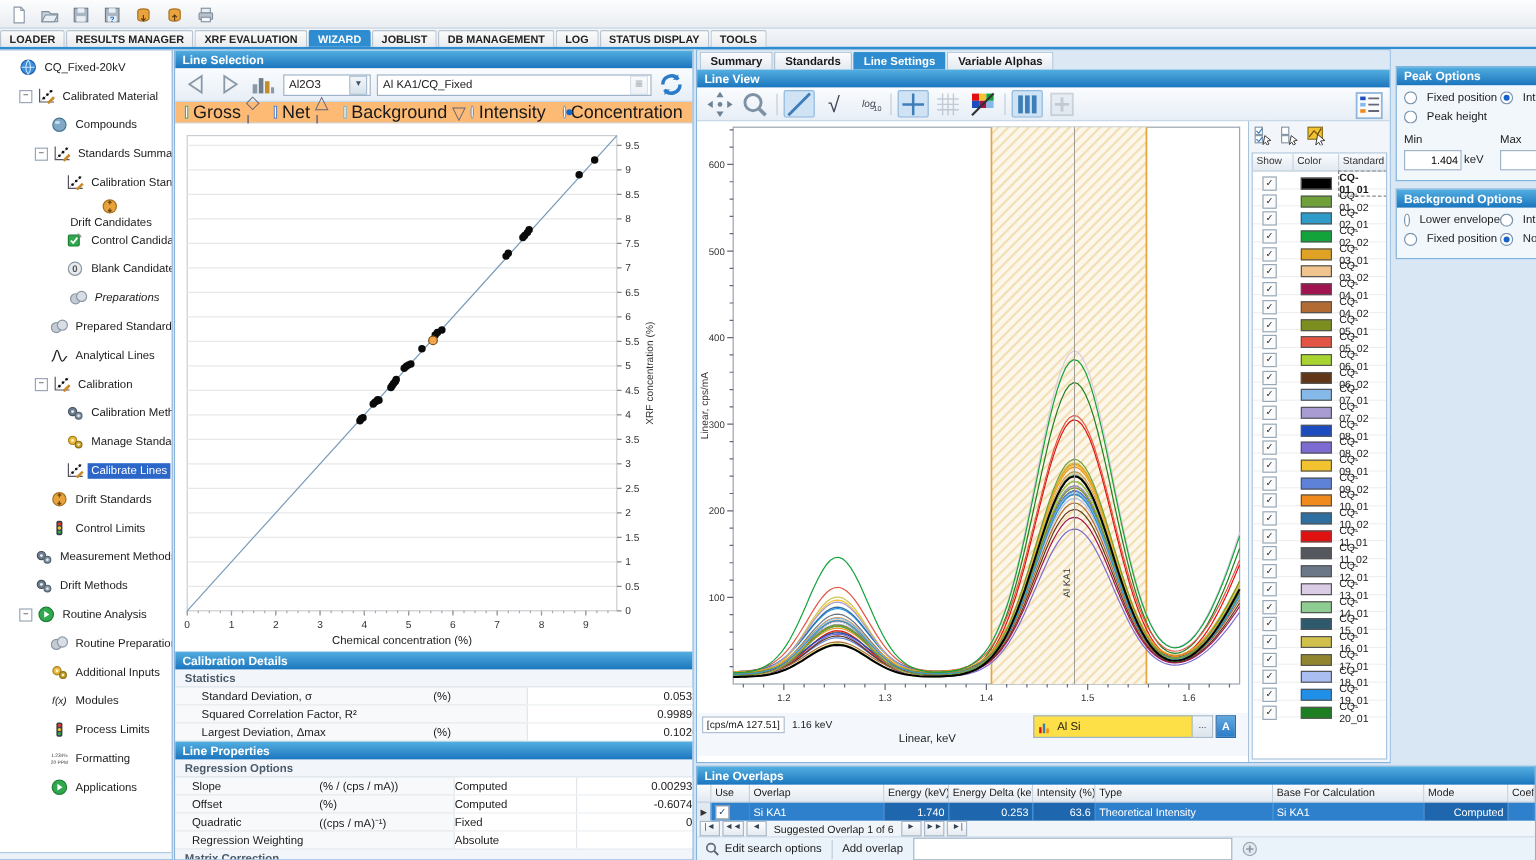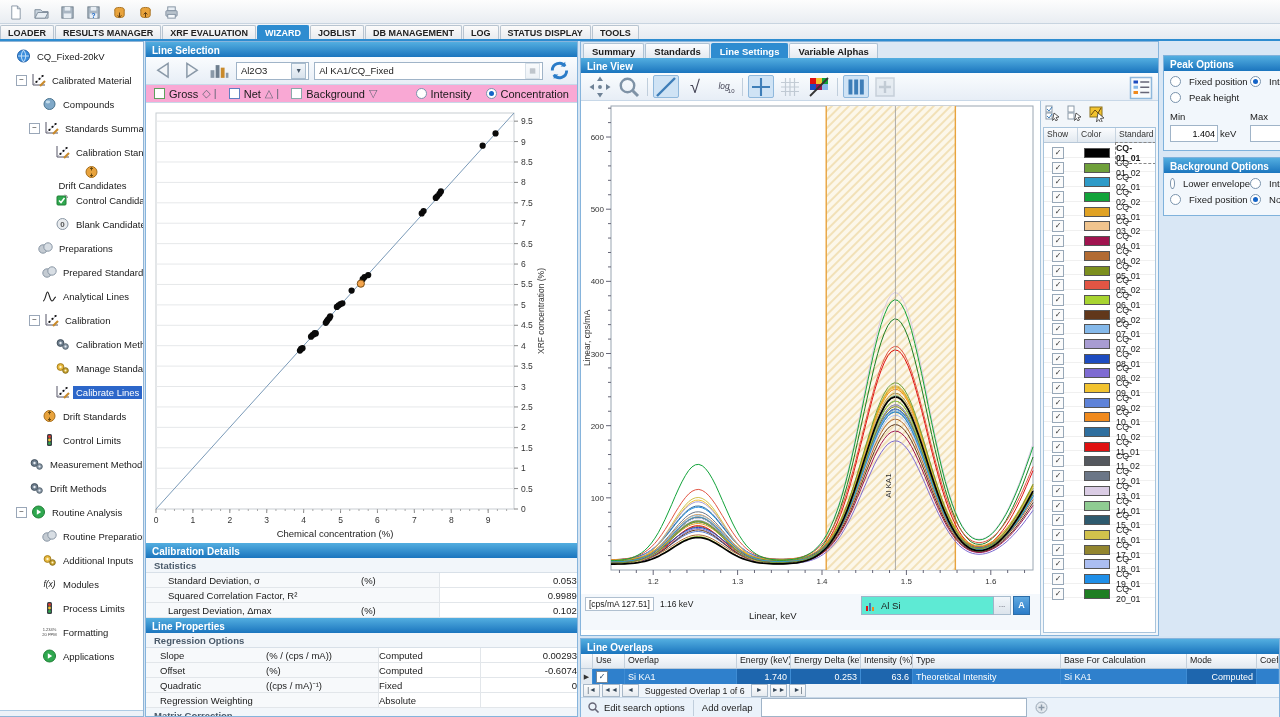--- a/index.html
+++ b/index.html
@@ -26,21 +26,21 @@
   .ticon{width:16px;height:15px;margin-right:3px;flex:none;display:inline-flex;align-items:center;justify-content:center;}
   .ticon svg{width:15px;height:14px;}
   .leftstrip{height:5px;background:#EDF2F8;border-top:1px solid #AECBE4;}
   
   .midpanel{width:431px;border:1px solid #86B4DC;background:#EAF2FA;display:flex;flex-direction:column;margin-left:1px;overflow:hidden;}
   .hdr{height:14px;background:linear-gradient(#53AEE0,#1B75BE);color:#fff;font-weight:bold;font-size:10px;padding:1px 6px 0 6px;flex:none;display:flex;align-items:center;}
   .navrow{height:27px;background:linear-gradient(#FAFCFE,#E7EEF6);display:flex;align-items:center;gap:5px;padding:0 6px;flex:none;border-bottom:1px solid #C8D8E8;}
   .navbtn{width:26px;height:20px;display:flex;align-items:center;justify-content:center;}
   .combo{background:#fff;border:1px solid #A0B4C8;height:16px;display:flex;align-items:center;font-size:9.5px;padding:0 2px 0 4px;}
   .combo .arrow{width:13px;height:14px;background:linear-gradient(#F2F6FA,#D8E2EC);border:1px solid #A8BCCE;margin-left:4px;font-size:7px;text-align:center;line-height:13px;color:#456;}
-  .legendrow{height:17px;background:#f9a8d4;border-bottom:1px solid #C8D8E8;display:flex;align-items:center;gap:4px;padding:0 8px;font-size:11px;flex:none;}
+  .legendrow{height:17px;background:#fdba74;border-bottom:1px solid #C8D8E8;display:flex;align-items:center;gap:4px;padding:0 8px;font-size:15px;flex:none;}
   .cbox{width:9px;height:9px;border:1px solid #8aa;background:#fff;display:inline-block;}
   .radio{width:9px;height:9px;border:1px solid #7A93AC;border-radius:50%;background:#fff;display:inline-block;position:relative;}
   .radio.sel::after{content:"";position:absolute;left:2px;top:2px;width:5px;height:5px;border-radius:50%;background:#1464C8;}
   .plotwrap{height:440px;background:#fff;flex:none;}
   .grouphdr{font-weight:bold;color:#4A5A6A;font-size:9.5px;padding:2px 0 1px 8px;background:#F2F6FA;border-bottom:1px solid #D8E0E8;}
   .srow{display:grid;grid-template-columns:215px 78px 150px 1fr;height:14px;align-items:center;border-bottom:1px solid #E2E6EA;background:#F7F9FB;font-size:9.5px;}
   .srow .lab{padding-left:22px;}
   .srow .val{text-align:right;padding-right:6px;background:#fff;height:100%;display:flex;align-items:center;justify-content:flex-end;border-left:1px solid #E2E6EA;border-right:1px solid #E2E6EA;}
   .rrow{display:grid;grid-template-columns:120px 112px 102px 1fr;height:14px;align-items:center;border-bottom:1px solid #E2E6EA;background:#F7F9FB;font-size:9.5px;}
   .rrow .lab{padding-left:14px;}
@@ -58,21 +58,21 @@
   .lvbtn.on{background:#CFE3F5;border-color:#8FB8DC;}
   .lvbtn.dis{opacity:.45;}
   .lvsep{width:1px;height:18px;background:#C0CEDC;margin:0 2px;}
   .chartzone{flex:1;display:flex;min-height:0;}
   .chartcol{width:459px;display:flex;flex-direction:column;background:#fff;border-right:1px solid #A8C4DC;}
   .chartfoot{height:34px;background:#F4F8FC;display:flex;align-items:flex-start;padding:1px 4px;position:relative;flex:none;}
   .statbox{border:1px solid #B0C0D0;background:#fff;font-size:8.5px;padding:1px 3px;margin-top:2px;}
   .kevtxt{font-size:8.5px;margin:4px 0 0 6px;}
   .xlab{position:absolute;left:168px;top:16px;font-size:9.5px;color:#222;}
   .elsel{position:absolute;right:10px;top:2px;display:flex;align-items:center;}
-  .elsel .box{width:128px;height:17px;background:#5eead4;border:1px solid #A0B4C8;display:flex;align-items:center;font-size:9.5px;gap:4px;padding-left:3px;}
+  .elsel .box{width:128px;height:17px;background:#fde047;border:1px solid #A0B4C8;display:flex;align-items:center;font-size:9.5px;gap:4px;padding-left:3px;}
   .elsel .dots{width:16px;height:17px;background:linear-gradient(#F2F6FA,#DCE4EC);border:1px solid #A8BCCE;border-left:none;text-align:center;line-height:15px;font-size:8px;color:#445;}
   .elsel .abtn{width:15px;height:17px;background:linear-gradient(#5FA8E0,#2B7CC8);border:1px solid #2B6CA8;color:#fff;font-size:9px;font-weight:bold;text-align:center;line-height:16px;margin-left:2px;}
   .stdcol{flex:1;display:flex;flex-direction:column;background:#F2F6FA;min-width:0;}
   .stdtools{height:26px;display:flex;align-items:center;gap:6px;padding:0 4px;flex:none;}
   .stdtable{flex:1;background:#fff;border:1px solid #A8C4DC;margin:0 2px 2px 2px;overflow:hidden;}
   .sthead{display:grid;grid-template-columns:34px 38px 1fr;height:14px;background:linear-gradient(#FBFCFE,#E2E9F0);border-bottom:1px solid #B8C8D8;font-size:8.5px;color:#333;}
   .sthead div{padding:1px 3px;border-right:1px solid #C8D4E0;}
   .strow{display:grid;grid-template-columns:34px 38px 1fr;height:13.7px;align-items:center;font-size:8.8px;border-bottom:1px solid #F0F0F0;}
   .strow .cb{margin-left:8px;width:10px;height:10px;border:1px solid #98A8B8;background:#FBFBFB;font-size:8px;line-height:9px;text-align:center;color:#333;}
   .strow .sw{width:24px;height:8px;border:1px solid #555;margin-left:6px;}
@@ -256,21 +256,21 @@
           <div class="titem" style="padding-left: 42px;">
             <span class="expsp"></span>
             <span class="ticon">
               <svg viewBox="0 0 14 14">
                 <circle cx="7" cy="7" r="5.5" fill="#E8EBEE" stroke="#8A97A5"></circle>
                 <text x="7" y="10" font-size="8" text-anchor="middle" fill="#555" font-weight="bold">0</text>
               </svg>
             </span>
             <span class="tlabel">Blank Candidates</span>
           </div>
-          <div class="titem" style="padding-left: 25px;">
+          <div class="titem" style="padding-left: 45px; font-style: italic;">
             <span class="expsp"></span>
             <span class="ticon">
               <svg viewBox="0 0 15 14">
                 <circle cx="5" cy="8" r="4.2" fill="#C4CBD2" stroke="#8A97A5"></circle>
                 <circle cx="10" cy="6" r="4.2" fill="#D8DEE4" stroke="#8A97A5"></circle>
               </svg>
             </span>
             <span class="tlabel">Preparations</span>
           </div>
           <div class="titem" style="padding-left: 29px;">

